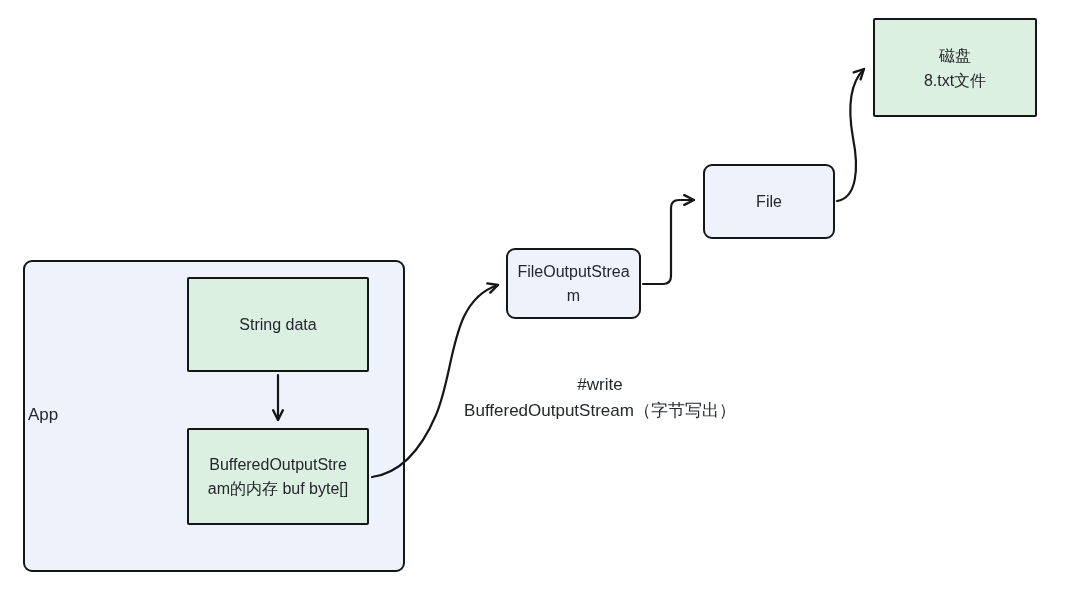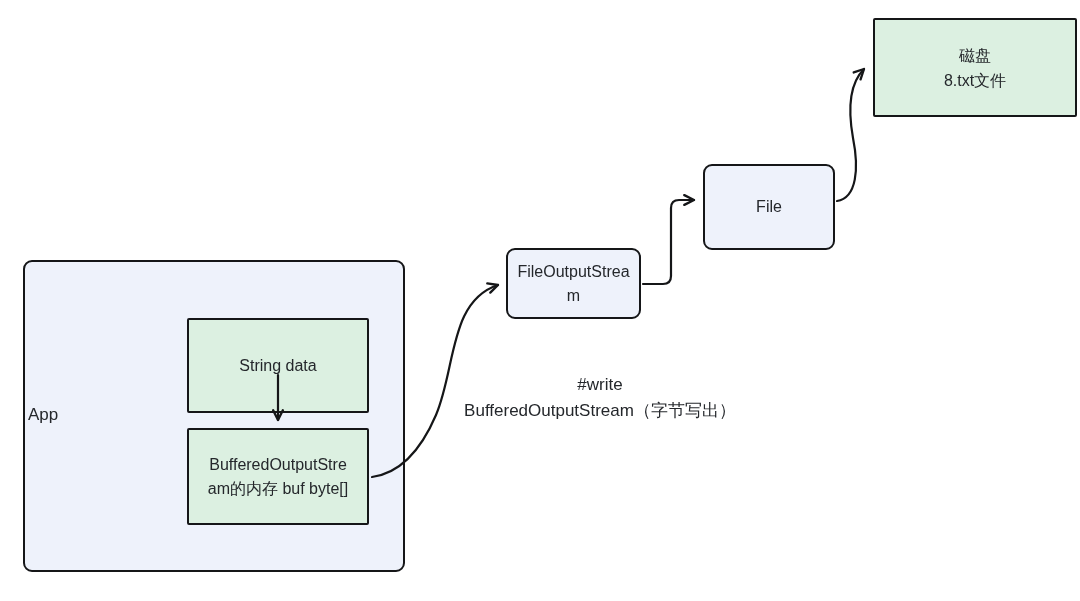--- a/index.html
+++ b/index.html
@@ -29,25 +29,25 @@
     justify-content:center;
     text-align:center;
     font-size:16px;
     line-height:24px;
     overflow-wrap:anywhere;
   }
   .rounded{border-radius:9px;background:var(--node-fill);}
   .green{background:var(--memory-fill);border-radius:2px;}
   #app-box{left:23px;top:260px;width:382px;height:312px;justify-content:flex-start;align-items:flex-start;}
   #app-label{position:absolute;left:28px;top:404px;font-size:17px;line-height:22px;}
-  #string-box{left:187px;top:277px;width:182px;height:95px;padding:0 8px;margin-top:41px;}
+  #string-box{left:187px;top:277px;width:182px;height:95px;padding:0 8px;}
   #buffer-box{left:187px;top:428px;width:182px;height:97px;padding:0 16px;}
   #fos-box{left:506px;top:248px;width:135px;height:71px;padding:0 4px;}
-  #file-box{left:703px;top:164px;width:132px;height:86px;padding:0 8px;}
-  #disk-box{left:873px;top:18px;width:204px;height:99px;padding:0 0;line-height:25px;}
+  #file-box{left:703px;top:164px;width:132px;height:75px;padding:0 8px;}
+  #disk-box{left:873px;top:18px;width:164px;height:99px;padding:0 0;line-height:25px;}
   #annotation{
     position:absolute;left:430px;top:372px;width:340px;
     text-align:center;font-size:17px;line-height:26px;
   }
   #arrows{position:absolute;left:0;top:0;width:1080px;height:601px;pointer-events:none;}
   #arrows path{stroke:var(--arrow);stroke-width:2.2px;fill:none;stroke-linecap:round;}
 </style>
 </head>
 <body>
 

